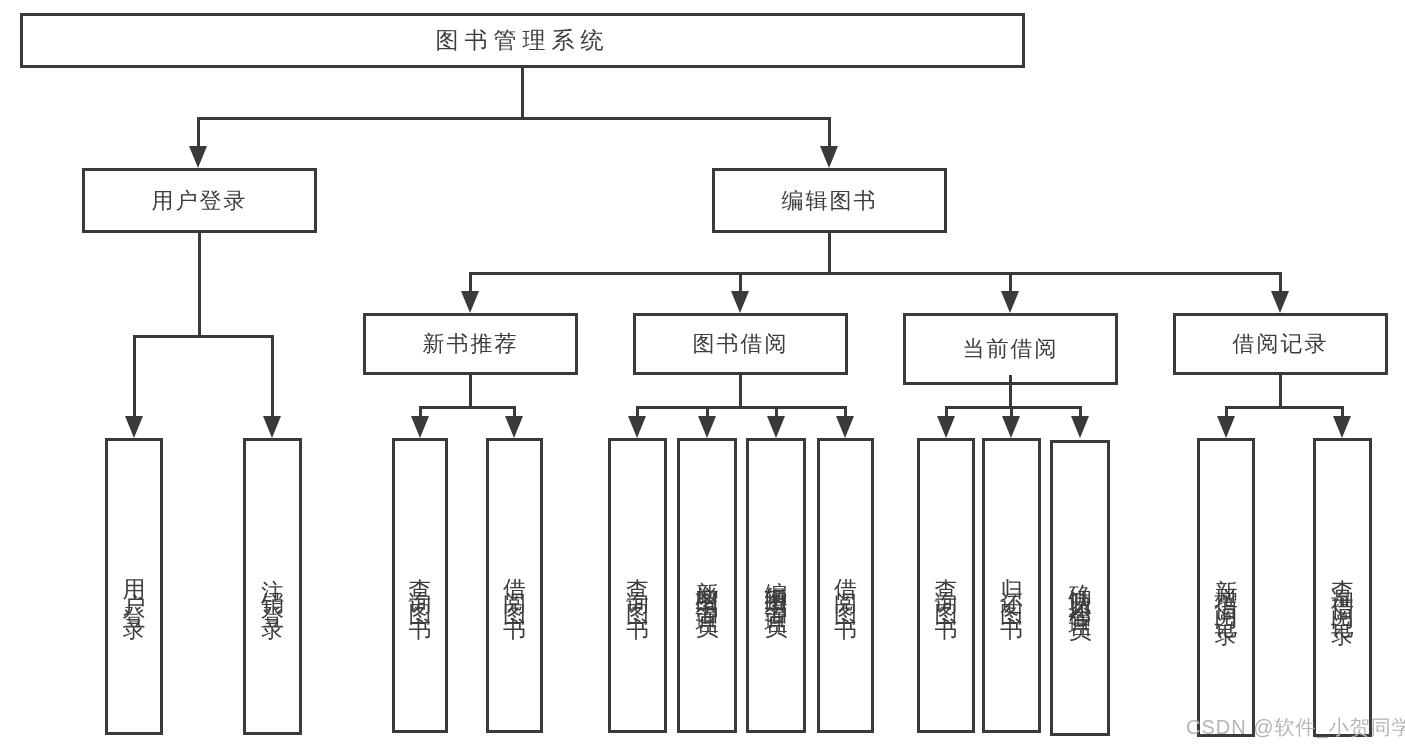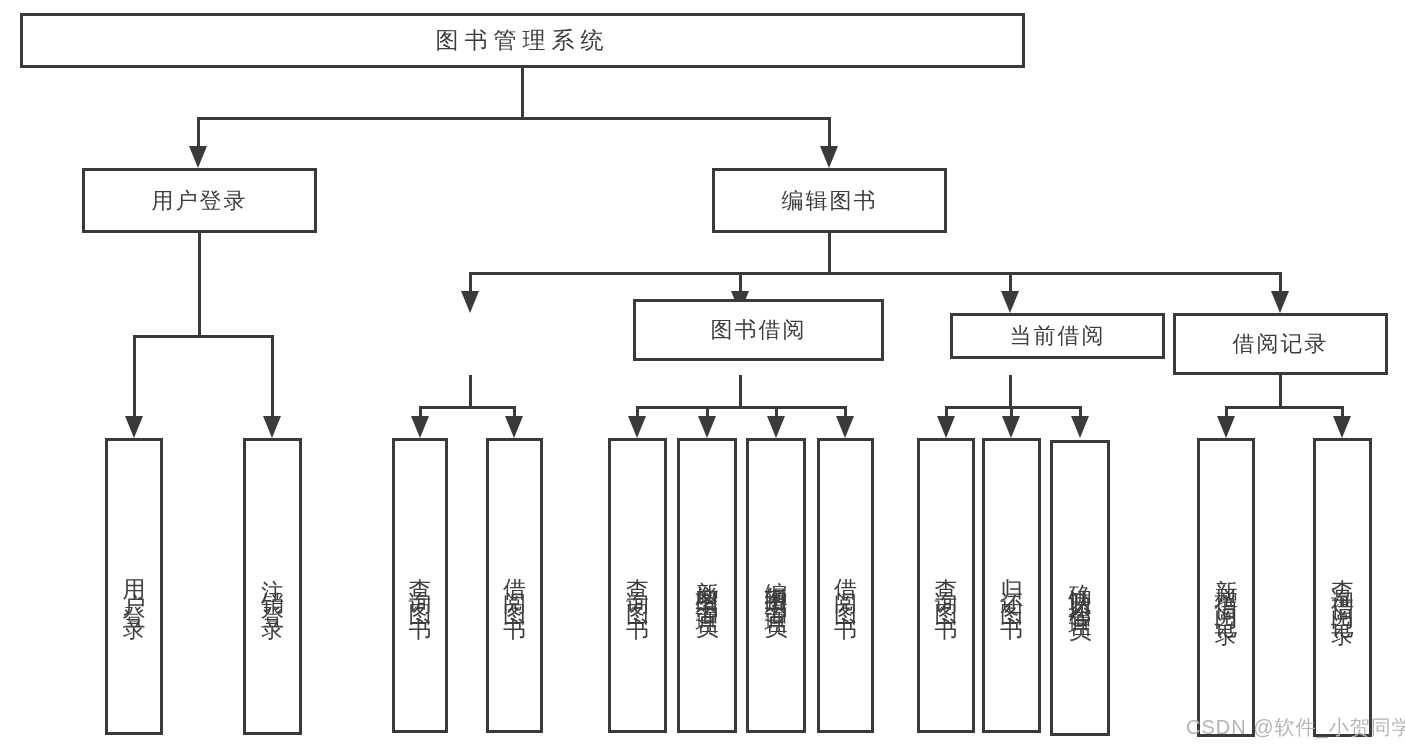--- a/index.html
+++ b/index.html
@@ -67,22 +67,23 @@
   <div class="hline" style="left:469px;top:272px;width:813px"></div>
   <div class="vline" style="left:469px;top:272px;height:21px"></div>
   <div class="arrow" style="left:461px;top:291px"></div>
   <div class="vline" style="left:739px;top:272px;height:21px"></div>
   <div class="arrow" style="left:731px;top:291px"></div>
   <div class="vline" style="left:1009px;top:272px;height:21px"></div>
   <div class="arrow" style="left:1001px;top:291px"></div>
   <div class="vline" style="left:1279px;top:272px;height:21px"></div>
   <div class="arrow" style="left:1271px;top:291px"></div>
 
-  <div class="box" style="left:633px;top:299px;width:251px;height:62px">图书借阅</div>
-  <div class="box" style="left:950px;top:313px;width:215px;height:46px">当前借阅</div>
+  <div class="box" style="left:363px;top:313px;width:215px;height:62px">新书推荐</div>
+  <div class="box" style="left:633px;top:313px;width:215px;height:62px">图书借阅</div>
+  <div class="box" style="left:903px;top:313px;width:215px;height:72px">当前借阅</div>
   <div class="box" style="left:1173px;top:313px;width:215px;height:62px">借阅记录</div>
 
   <div class="vline" style="left:469px;top:375px;height:31px"></div>
   <div class="hline" style="left:419px;top:406px;width:97px"></div>
   <div class="vline" style="left:419px;top:406px;height:12px"></div>
   <div class="arrow" style="left:411px;top:416px"></div>
   <div class="vline" style="left:513px;top:406px;height:12px"></div>
   <div class="arrow" style="left:505px;top:416px"></div>
 
   <div class="box vbox v4" style="left:392px;top:438px;width:56px;height:295px">查询图书</div>

